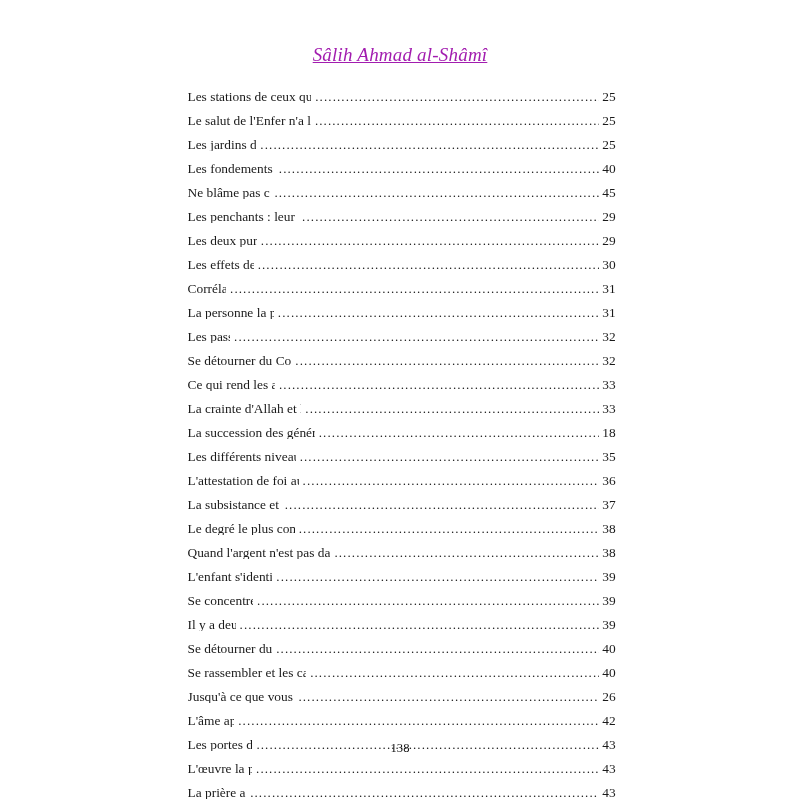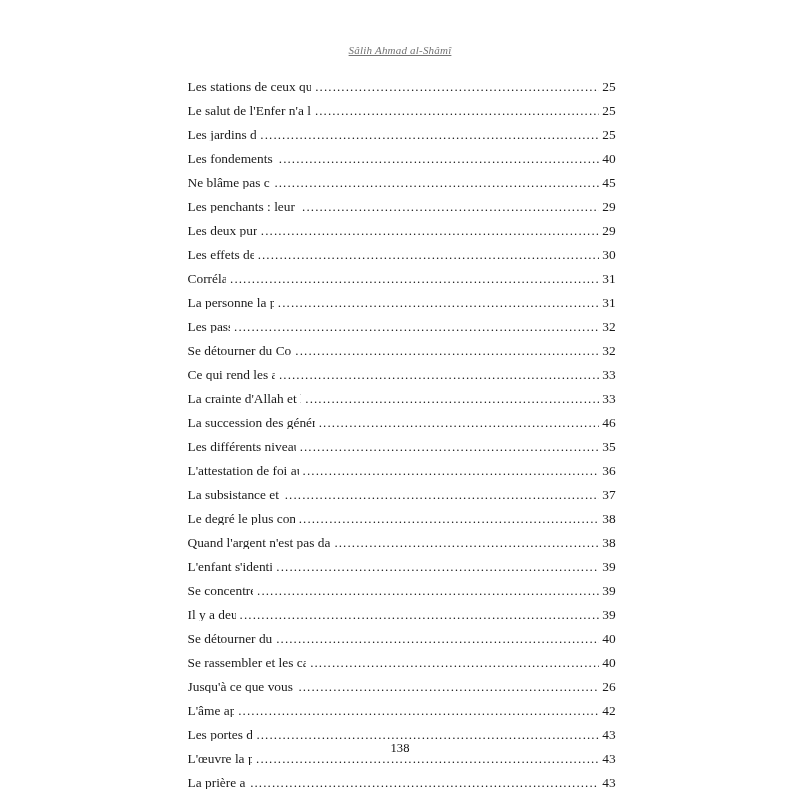--- a/index.html
+++ b/index.html
@@ -18,23 +18,23 @@
   .page {
     width: 800px;
     height: 800px;
     box-sizing: border-box;
     padding: 44px 0 0 0;
     position: relative;
   }
   .running-head {
     text-align: center;
     font-style: italic;
-    font-size: 11px;
+    font-size: 19px;
     letter-spacing: 0.2px;
-    color: #737373;
+    color: #a21caf;
     margin: 0 0 24px 0;
   }
   .running-head .uline {
     text-decoration: underline;
   }
   .toc {
     margin: 0 auto;
     width: 430px;
     padding-left: 5px;
   }
@@ -152,21 +152,21 @@
         <span class="toc-page">33</span>
       </div>
       <div class="toc-entry">
         <span class="toc-title">La crainte d'Allah et le bon comportement</span>
         <span class="toc-dots">......................................................................................................................................</span>
         <span class="toc-page">33</span>
       </div>
       <div class="toc-entry">
         <span class="toc-title">La succession des générations dans ce bas monde</span>
         <span class="toc-dots">......................................................................................................................................</span>
-        <span class="toc-page">46</span>
+        <span class="toc-page">18</span>
       </div>
       <div class="toc-entry">
         <span class="toc-title">Les différents niveaux des interdictions</span>
         <span class="toc-dots">......................................................................................................................................</span>
         <span class="toc-page">35</span>
       </div>
       <div class="toc-entry">
         <span class="toc-title">L'attestation de foi au moment de mourir</span>
         <span class="toc-dots">......................................................................................................................................</span>
         <span class="toc-page">36</span>

